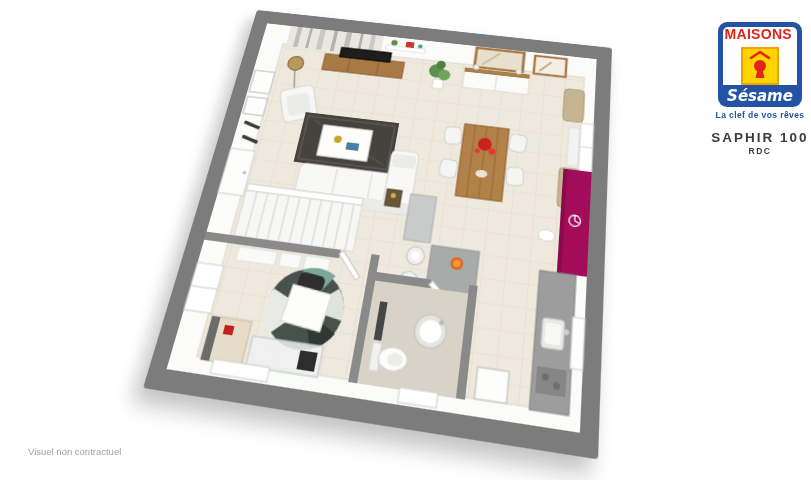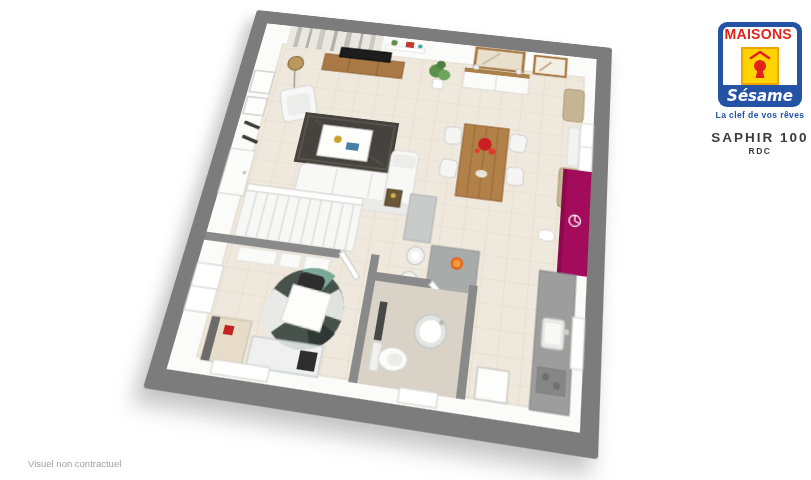--- a/index.html
+++ b/index.html
@@ -45,21 +45,21 @@
   .plan-title{
     position:absolute;left:700px;top:130px;width:120px;text-align:center;
     color:#3c3c3c;font-size:13.5px;font-weight:bold;letter-spacing:2px;
   }
   .floor-label{
     position:absolute;left:700px;top:146px;width:120px;text-align:center;
     color:#3c3c3c;font-size:8.5px;font-weight:bold;letter-spacing:1.5px;
   }
   .disclaimer{
     position:absolute;left:28px;top:446px;
-    color:#a2a2a2;font-size:9.5px;margin-top:12px;
+    color:#a2a2a2;font-size:9.5px;
   }
 </style>
 </head>
 <body>
 
 <div class="plan3d">
 <svg width="400" height="400" viewBox="0 0 400 400">
   <defs>
     <pattern id="tiles" width="22" height="22" patternUnits="userSpaceOnUse">
       <rect width="22" height="22" fill="#efe9dd"></rect>

